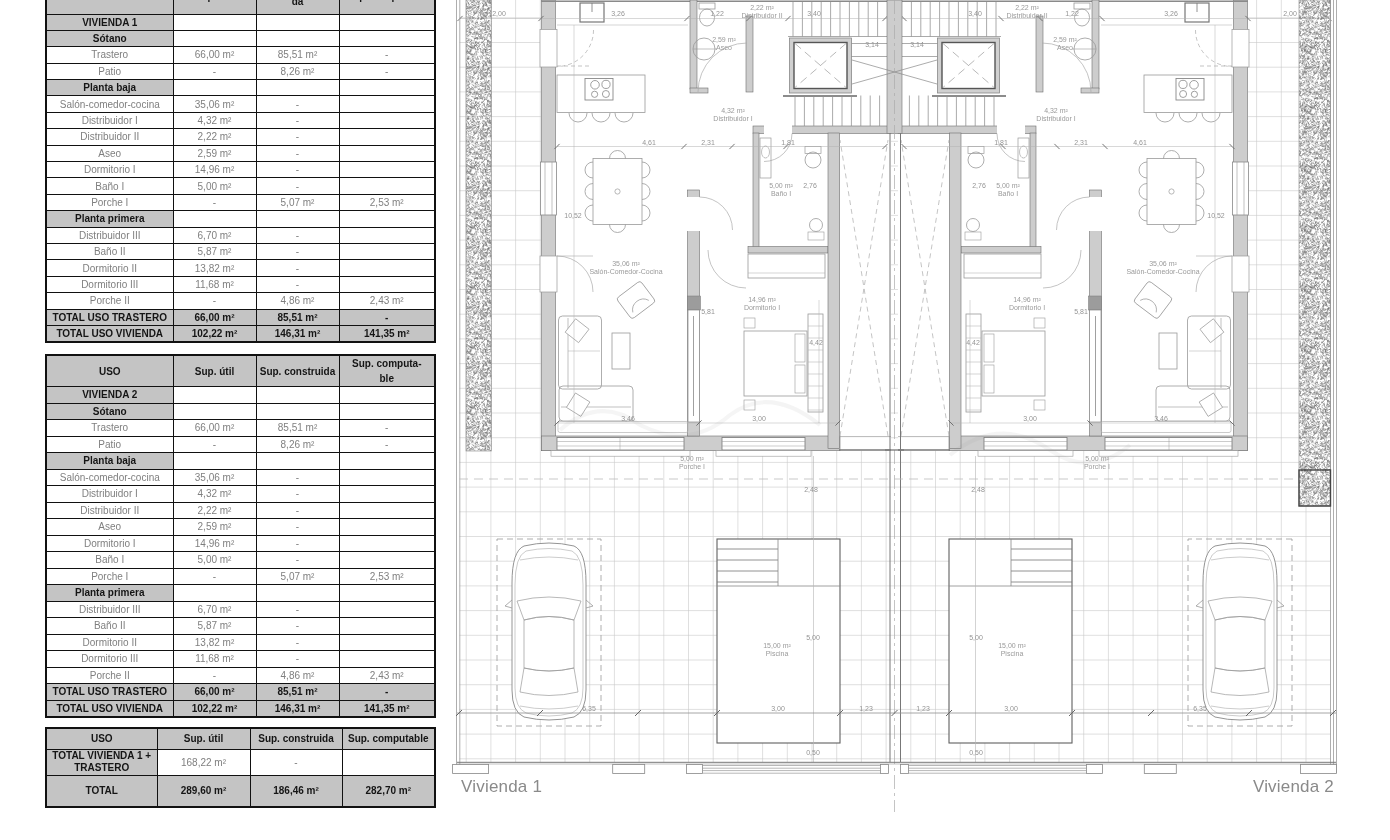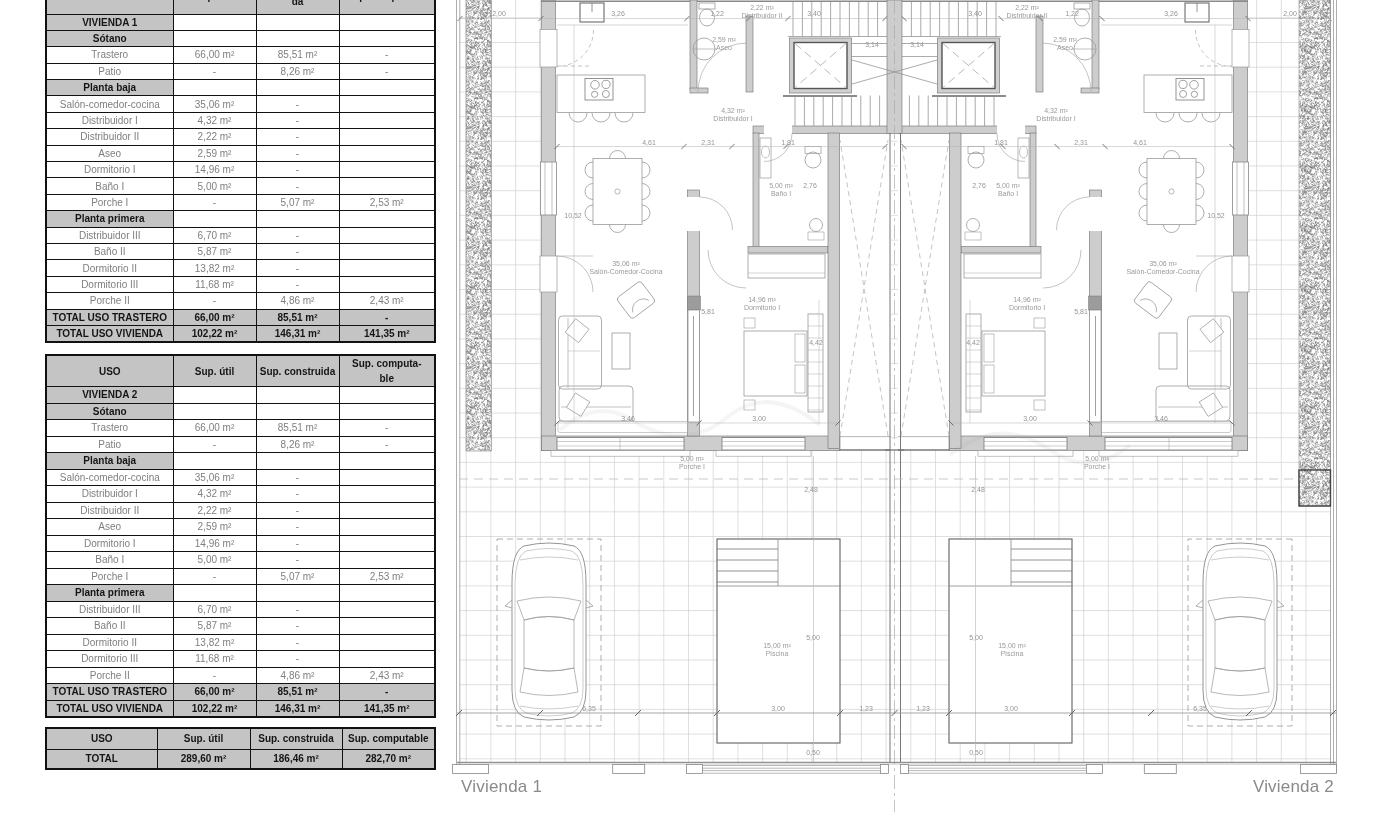--- a/index.html
+++ b/index.html
@@ -297,21 +297,27 @@
       <col style="width:92px">
       <col style="width:93px">
     </colgroup>
     <tbody>
       <tr style="height:21px">
         <td class="g">USO</td>
         <td class="g">Sup. útil</td>
         <td class="g">Sup. construida</td>
         <td class="g">Sup. computable</td>
       </tr>
-      <tr style="height:20px">
+      <tr style="height:26px">
+        <td class="g" style="line-height:12px">TOTAL VIVIENDA 1 +<br>TRASTERO</td>
+        <td class="w">168,22 m²</td>
+        <td class="w">-</td>
+        <td class="e"></td>
+      </tr>
+      <tr style="height:32px">
         <td class="g">TOTAL</td>
         <td class="g">289,60 m²</td>
         <td class="g">186,46  m²</td>
         <td class="g">282,70  m²</td>
       </tr>
     </tbody>
   </table>
 
 <svg style="position:absolute;left:0;top:0" width="1390" height="840" viewBox="0 0 1390 840">
 <defs>

